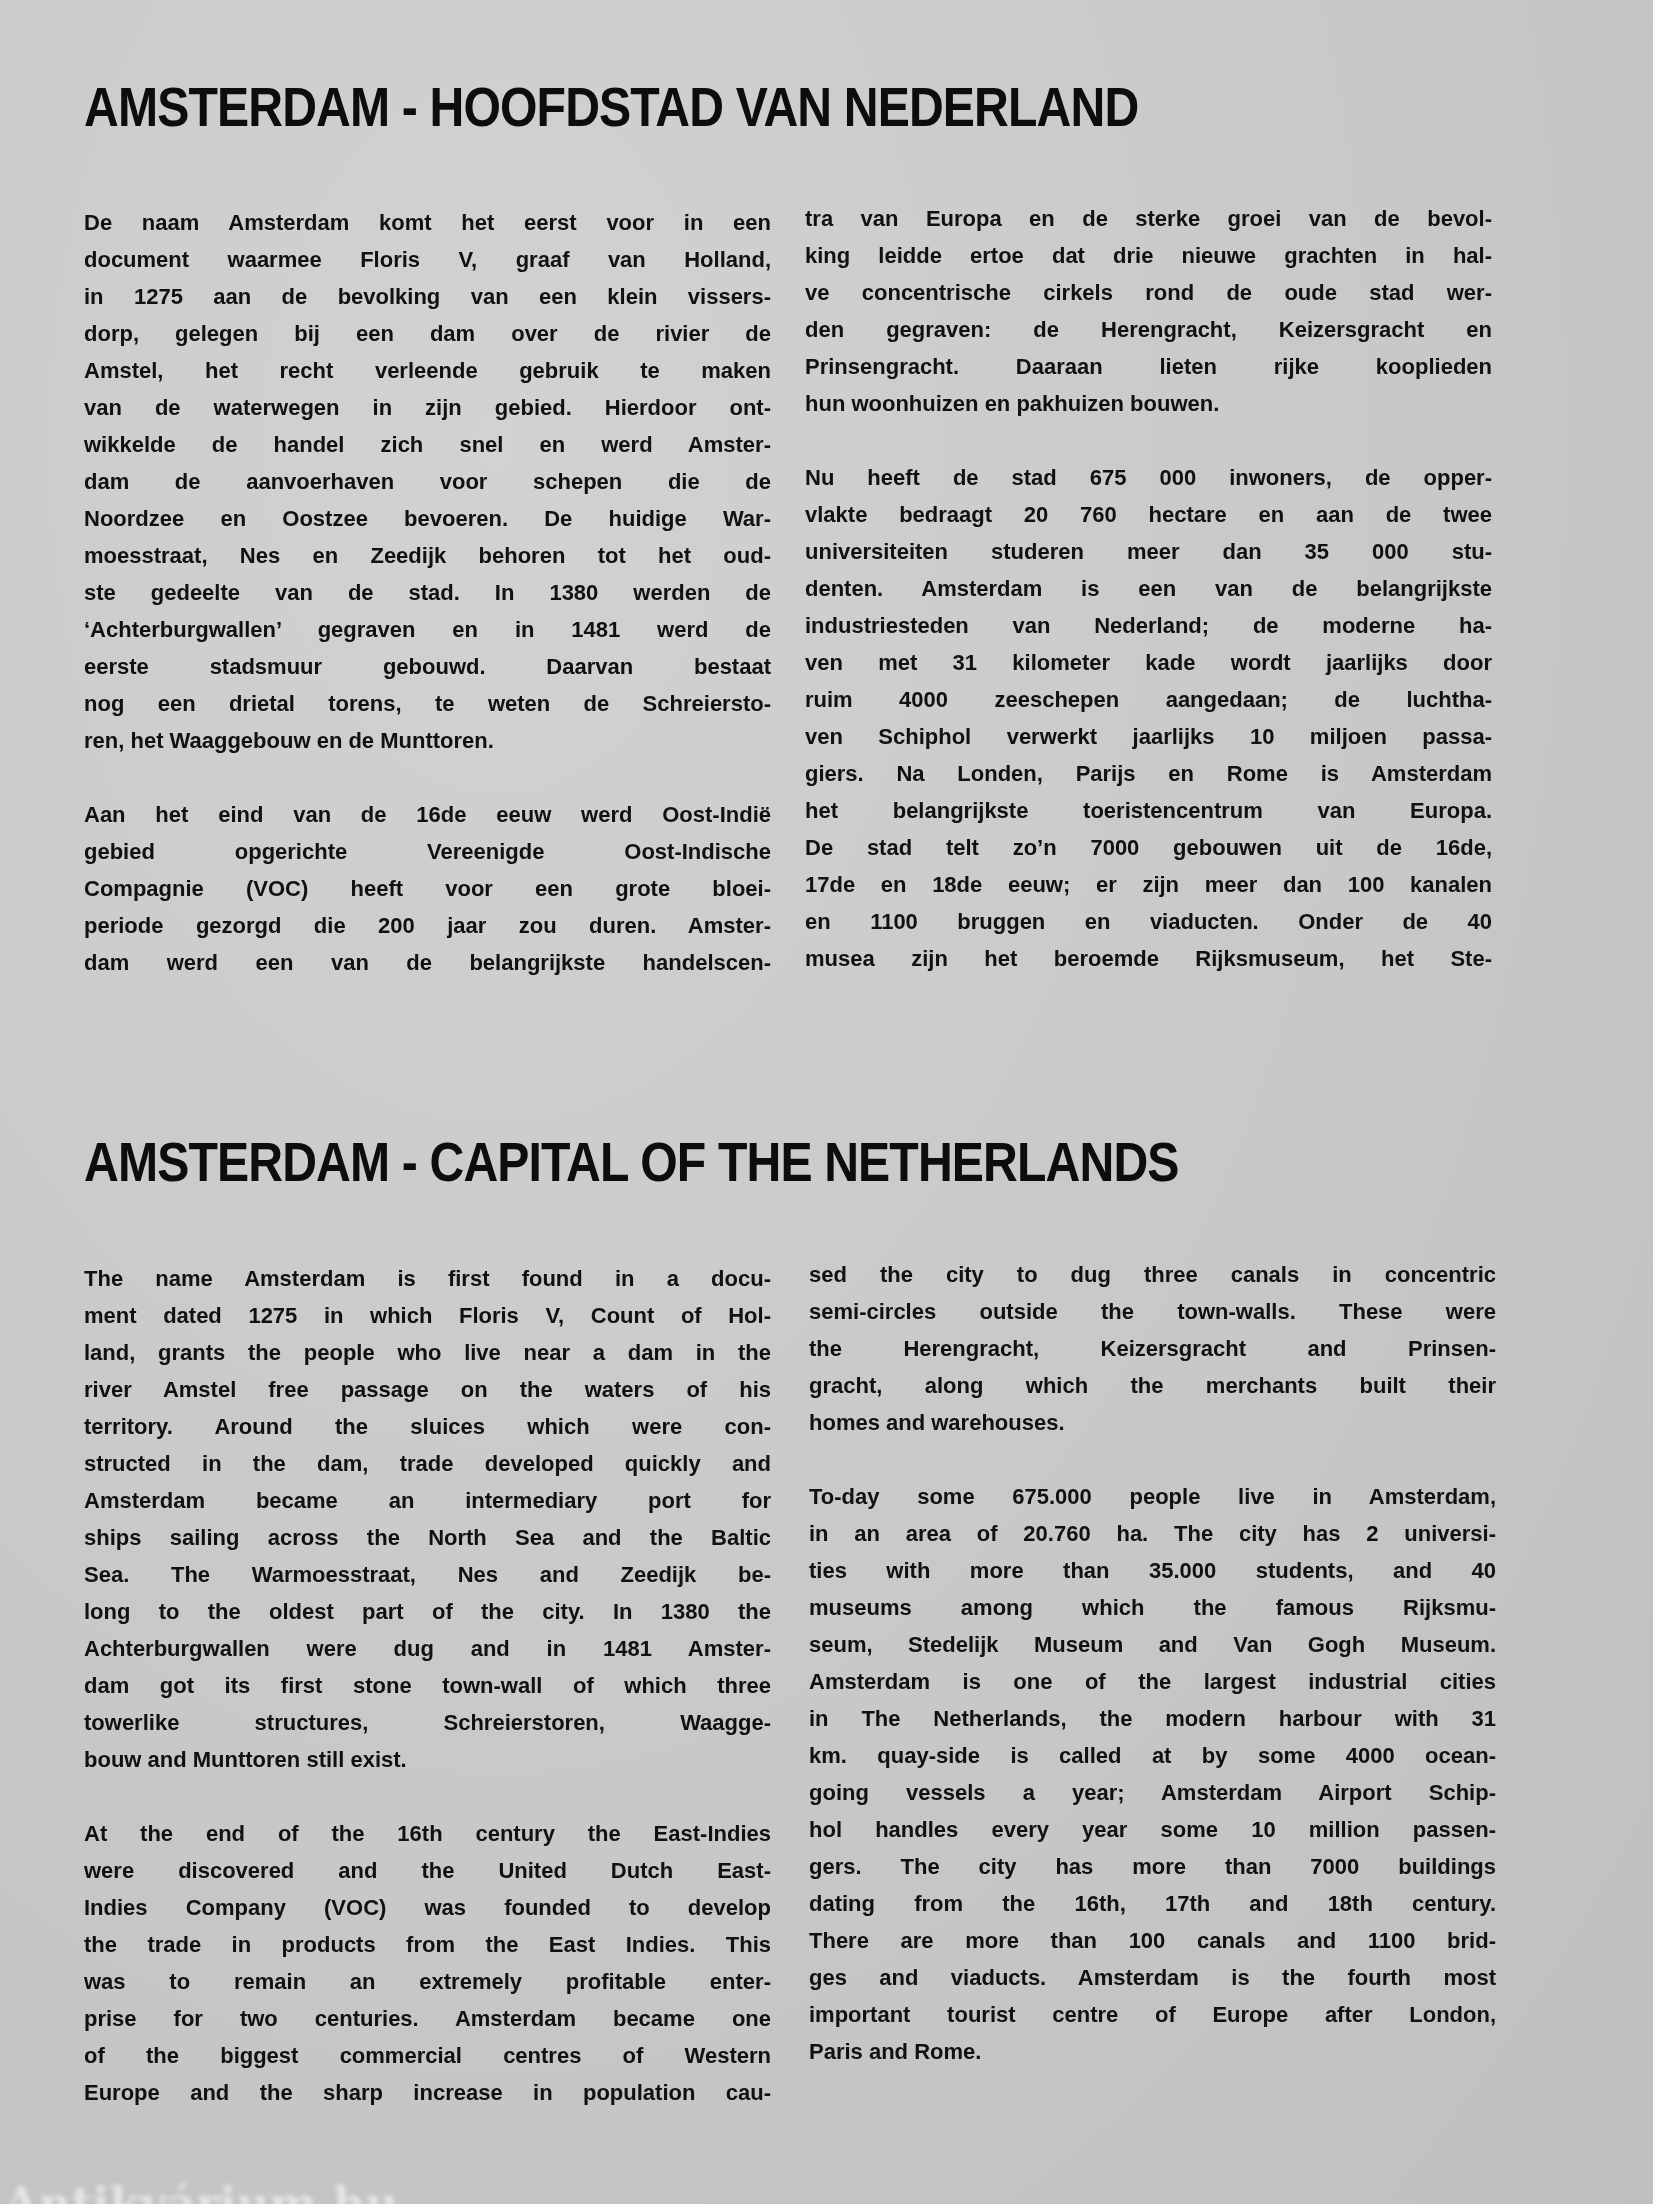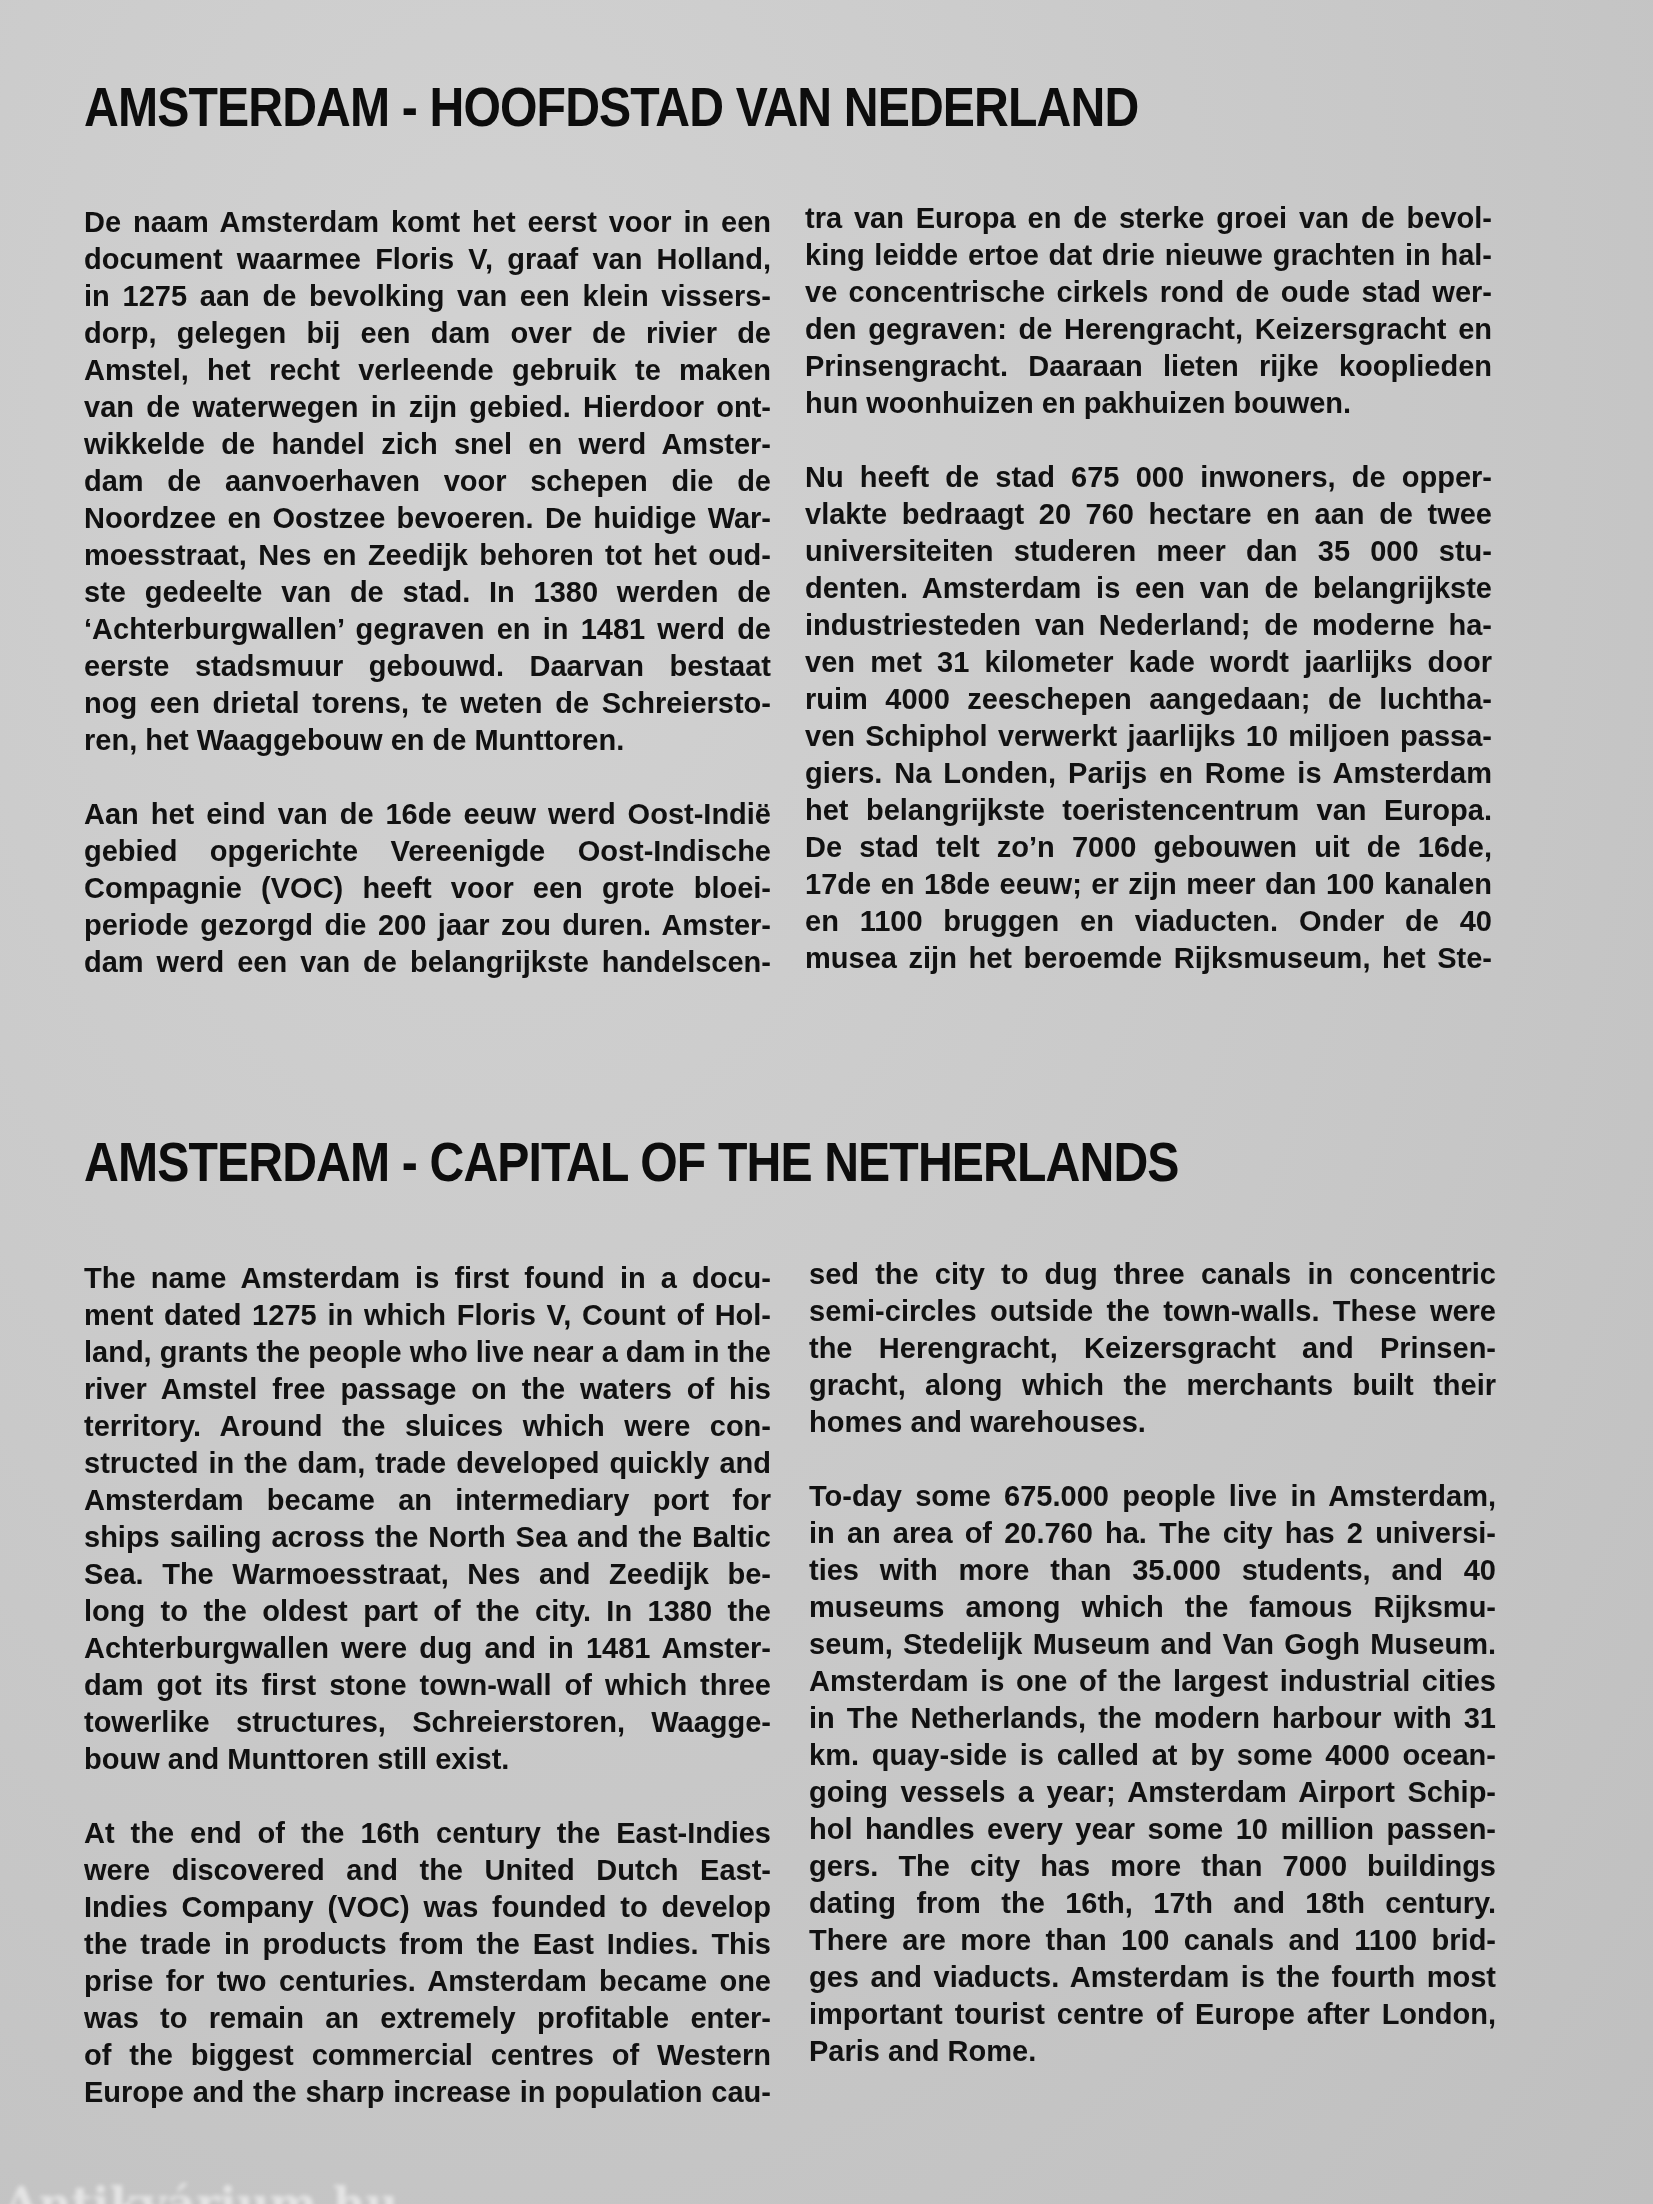--- a/index.html
+++ b/index.html
@@ -14,21 +14,21 @@
     position: absolute; left: 84px; margin: 0;
     font-family: "Liberation Sans", sans-serif;
     font-weight: 700; font-size: 56px; letter-spacing: -1px;
     transform: scaleX(0.86); transform-origin: left center;
     white-space: nowrap; color: #0d0d0d;
   }
   #h-nl { top: 74px; }
   #h-en { top: 1129px; }
   .col {
     position: absolute; width: 687px;
-    font-weight: 700; font-size: 29px; line-height: 37px;
+    font-weight: 700; font-size: 22px; line-height: 37px;
     text-align: justify; color: #111;
   }
   .col p { margin: 0 0 37px 0; }
   .col p:last-child { margin-bottom: 0; }
   .line { display: block; text-align: justify; text-align-last: justify; white-space: nowrap; }
   .line.last { text-align-last: left; }
   #nl-left  { left: 84px;  top: 204px; }
   #nl-right { left: 805px; top: 200px; }
   #en-left  { left: 84px;  top: 1260px; }
   #en-right { left: 809px; top: 1256px; }
@@ -113,22 +113,22 @@
       <span class="line">Achterburgwallen were dug and in 1481 Amster-</span>
       <span class="line">dam got its first stone town-wall of which three</span>
       <span class="line">towerlike structures, Schreierstoren, Waagge-</span>
       <span class="line last">bouw and Munttoren still exist.</span>
     </p>
     <p>
       <span class="line">At the end of the 16th century the East-Indies</span>
       <span class="line">were discovered and the United Dutch East-</span>
       <span class="line">Indies Company (VOC) was founded to develop</span>
       <span class="line">the trade in products from the East Indies. This</span>
+      <span class="line">was to remain an extremely profitable enter-</span>
       <span class="line">prise for two centuries. Amsterdam became one</span>
-      <span class="line">was to remain an extremely profitable enter-</span>
       <span class="line">of the biggest commercial centres of Western</span>
       <span class="line">Europe and the sharp increase in population cau-</span>
     </p>
   </div>
 <div class="col" id="en-right">
     <p>
       <span class="line">sed the city to dug three canals in concentric</span>
       <span class="line">semi-circles outside the town-walls. These were</span>
       <span class="line">the Herengracht, Keizersgracht and Prinsen-</span>
       <span class="line">gracht, along which the merchants built their</span>

